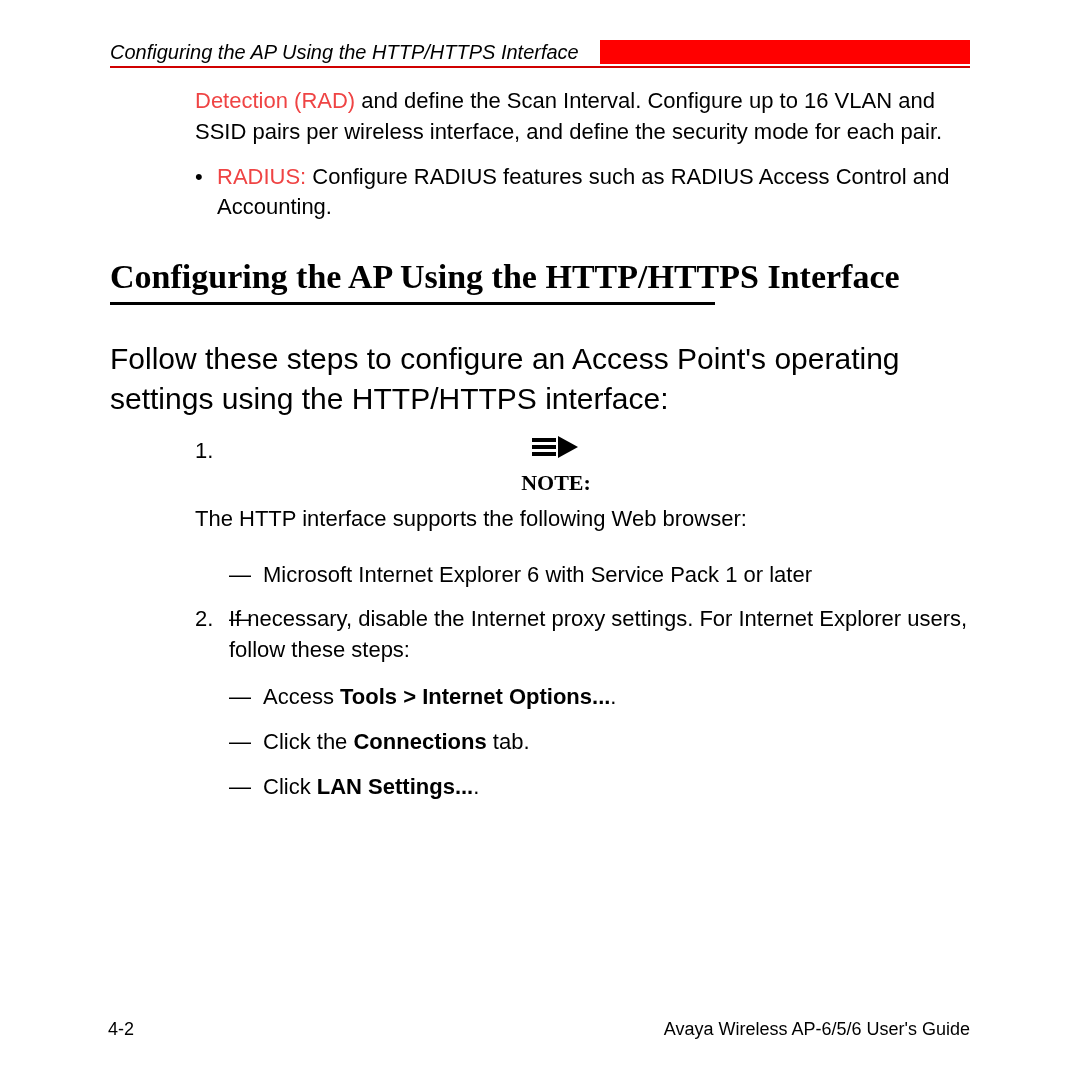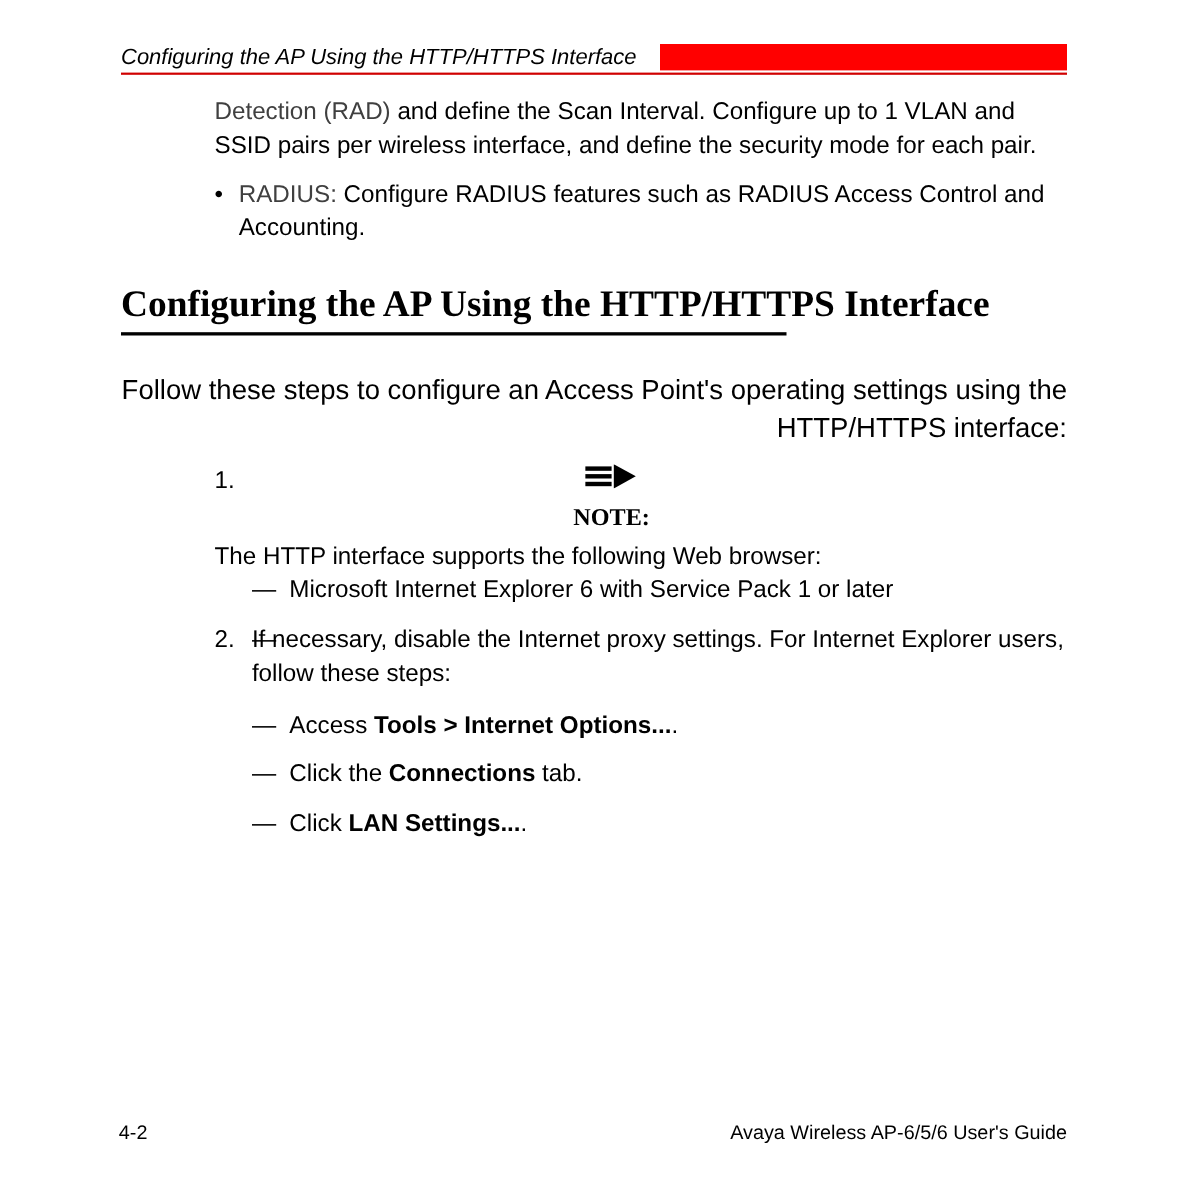--- a/index.html
+++ b/index.html
@@ -40,40 +40,39 @@
       position: relative;
       margin-bottom: 14px;
       padding-left: 22px;
     }
     .bullet-dot {
       position: absolute;
       left: 0;
       top: 0;
     }
     .link {
-      color: #404040;
+      color: #ef4444;
     }
     .section-heading {
       font-family: "Book Antiqua", Palatino, Georgia, serif;
       font-weight: bold;
       font-size: 34px;
       line-height: 1.2;
       margin-top: 34px;
       margin-bottom: 4px;
     }
     .heading-rule {
       width: 605px;
       height: 3px;
       background: #000;
       margin-bottom: 34px;
     }
     .intro {
-      font-size: 25px;
+      font-size: 30px;
       line-height: 1.35;
-      text-align: right;
     }
     .ol-block {
       padding-left: 85px;
       font-size: 22px;
       line-height: 1.4;
     }
     .ol-item {
       position: relative;
       padding-left: 34px;
       margin-bottom: 16px;
@@ -94,20 +93,21 @@
     }
     .note-label {
       font-family: "Book Antiqua", Palatino, Georgia, serif;
       font-weight: bold;
       font-size: 22px;
     }
     .note-body {
       padding-left: 85px;
       font-size: 22px;
       line-height: 1.35;
+      margin-bottom: 26px;
     }
     .dash-list {
       padding-left: 119px;
       font-size: 22px;
       line-height: 1.4;
     }
     .dash-item {
       position: relative;
       padding-left: 34px;
       margin-bottom: 14px;
@@ -134,21 +134,21 @@
 
 <div class="page">
 
   <div class="header">
     <span class="header-title">Configuring the AP Using the HTTP/HTTPS Interface</span>
     <span class="header-redbar"></span>
   </div>
 
   <div class="bullet-block">
     <div class="bullet-item" style="padding-left:0;">
-      <span class="link">Detection (RAD)</span><span> and define the Scan Interval. Configure up to 1 VLAN and SSID pairs per wireless interface, and define the security mode for each pair.</span>
+      <span class="link">Detection (RAD)</span><span> and define the Scan Interval. Configure up to 16 VLAN and SSID pairs per wireless interface, and define the security mode for each pair.</span>
     </div>
     <div class="bullet-item">
       <span class="bullet-dot">•</span>
       <span class="link">RADIUS:</span><span> Configure RADIUS features such as RADIUS Access Control and Accounting.</span>
     </div>
   </div>
 
   <h1 class="section-heading">Configuring the AP Using the HTTP/HTTPS Interface</h1>
   <div class="heading-rule"></div>
 

